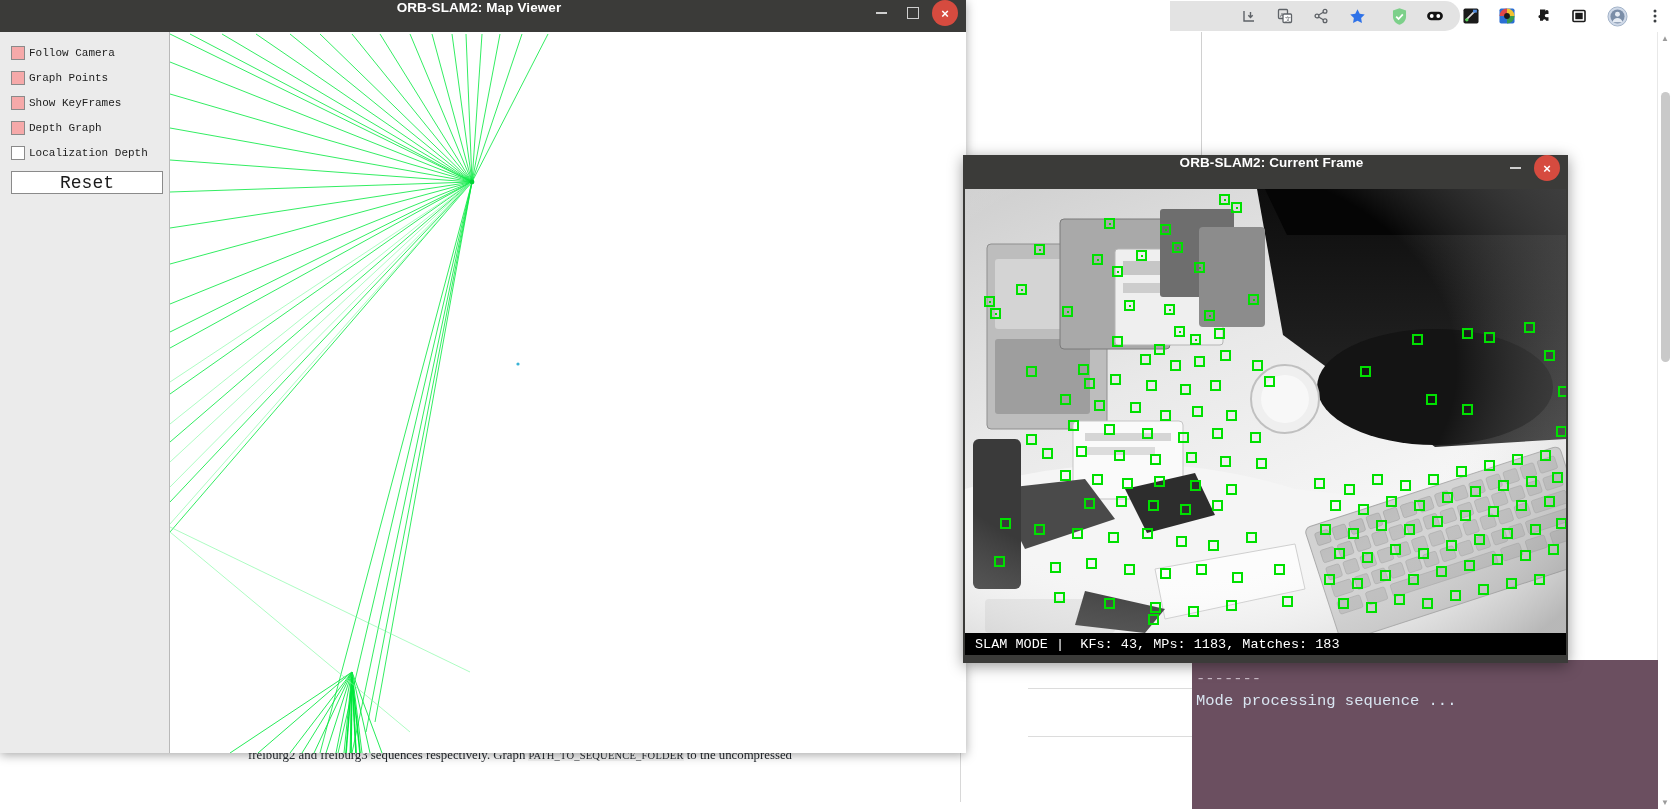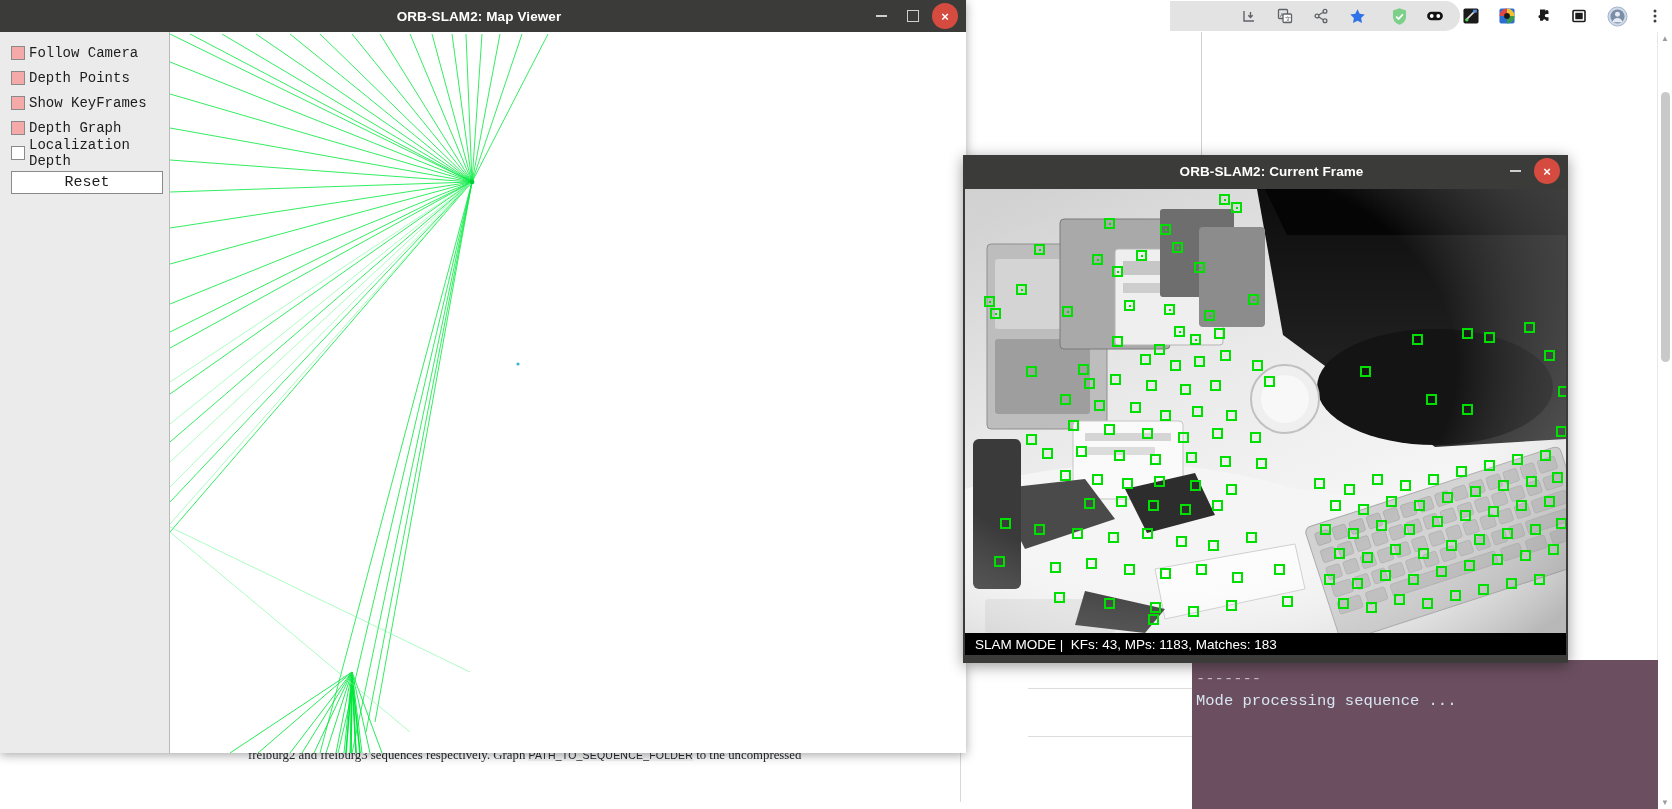--- a/index.html
+++ b/index.html
@@ -58,21 +58,21 @@
     position: absolute; left: 795px; top: 142px; width: 230px;
     font-size: 12.5px; color: #24292e; font-family: "Liberation Serif", serif;
     white-space: nowrap; overflow: hidden;
   }
   .readme-bottom-line {
     position: absolute; left: 248px; top: 748px; width: 710px;
     font-size: 12.8px; color: #24292e; font-family: "Liberation Serif", serif;
     white-space: nowrap; overflow: hidden;
   }
   .readme-bottom-line code {
-    font-family: Liberation Sans, sans-serif; font-size: 10.5px;
+    font-family: Liberation Serif, serif; font-size: 10.5px;
     background: #f3f3f3; letter-spacing: .2px; margin-top: 23px;
   }
   .page-hairline {
     position: absolute; background: #dcdcdc; height: 1px;
   }
 
   
   .terminal {
     position: absolute; left: 1192px; top: 660px; width: 466px; height: 149px;
     background: #6b4f60; color: #d8e4f0;
@@ -85,21 +85,21 @@
   .terminal .dim { color: #c8b9c5; }
 
   
   .win-map {
     position: absolute; left: 0px; top: 0px; width: 966px; height: 753px;
     background: #ebebeb;
     box-shadow: 0 2px 10px rgba(0,0,0,.35);
   }
   .titlebar {
     height: 32px; background: #3b3b39; color: #ffffff;
-    display: flex; align-items: center; position: relative;
+    display: flex; align-items: flex-start; position: relative;
     font-size: 13.5px; font-weight: bold;
     font-family: "Liberation Sans", sans-serif;
   }
   .titlebar .ttl { flex: 1; text-align: center; letter-spacing: .1px; padding-left: 90px; }
   .win-btns { display: flex; align-items: center; gap: 6px; padding-right: 8px; }
   .win-btn {
     width: 26px; height: 26px; border-radius: 50%;
     display: flex; align-items: center; justify-content: center;
     color: #d6d6d6; font-size: 13px; line-height: 1;
   }
@@ -108,51 +108,51 @@
   .win-btn .sq { width: 10px; height: 10px; border: 1.6px solid #cfcfcf; display:block; }
 
   .map-body { position: relative; width: 966px; height: 721px; background:#fff; display: flex; }
   .map-panel {
     width: 170px; height: 721px; background: #ebebeb;
     border-right: 1px solid #b9b9b9; box-sizing: border-box;
     padding: 8px 0 0 0;
   }
   .cb-row {
     display: flex; align-items: center; height: 25px; padding-left: 11px;
-    font-family: "Liberation Mono", monospace; font-size: 14px; color: #1c1c1c;
+    font-family: "Liberation Mono", monospace; font-size: 11px; color: #1c1c1c;
   }
   .cb-box {
     width: 14px; height: 14px; border: 1px solid #8a8a8a; background: #f6a9a9;
     margin-right: 4px; box-sizing: border-box; flex: none;
   }
   .cb-box.off { background: #ffffff; }
   .reset-btn {
     margin: 6px 6px 0 11px; height: 21px; background: #ffffff;
     border: 1px solid #8a8a8a; display: flex; align-items: center; justify-content: center;
-    font-family: "Liberation Mono", monospace; font-size: 15px; color: #1c1c1c;
+    font-family: "Liberation Mono", monospace; font-size: 18px; color: #1c1c1c;
   }
 
   .map-canvas { position: relative; flex: 1; height: 721px; background: #ffffff; overflow: hidden; }
   .map-canvas svg { position:absolute; left:0; top:0; }
 
   
   .win-frame {
     position: absolute; left: 963px; top: 155px; width: 605px; height: 508px;
     background: #3b3b39; box-shadow: 0 3px 14px rgba(0,0,0,.4);
   }
   .win-frame .titlebar .ttl { padding-left: 78px; }
   .frame-img {
     position: absolute; left: 2px; top: 34px; width: 601px; height: 444px;
     overflow: hidden; background: #dcdcdc;
   }
   .frame-img svg { position:absolute; left:0; top:0; }
   .frame-status {
     position: absolute; left: 2px; top: 478px; width: 601px; height: 22px;
     background: #000000; color: #ffffff;
-    font-family: Liberation Sans, sans-serif; font-size: 13.5px;
+    font-family: Liberation Mono, monospace; font-size: 13.5px;
     display: flex; align-items: center; padding-left: 10px; box-sizing: border-box;
     white-space: pre;
   }
 </style>
 </head>
 <body>
 
 <div id="root">
 
   <div class="browser-backdrop">
@@ -300,21 +300,21 @@
 
     <div class="map-body">
 
       <div class="map-panel">
         <div class="cb-row">
           <span class="cb-box"></span>
           <span>Follow Camera</span>
         </div>
         <div class="cb-row">
           <span class="cb-box"></span>
-          <span>Depth Points</span>
+          <span>Graph Points</span>
         </div>
         <div class="cb-row">
           <span class="cb-box"></span>
           <span>Show KeyFrames</span>
         </div>
         <div class="cb-row">
           <span class="cb-box"></span>
           <span>Depth Graph</span>
         </div>
         <div class="cb-row">

